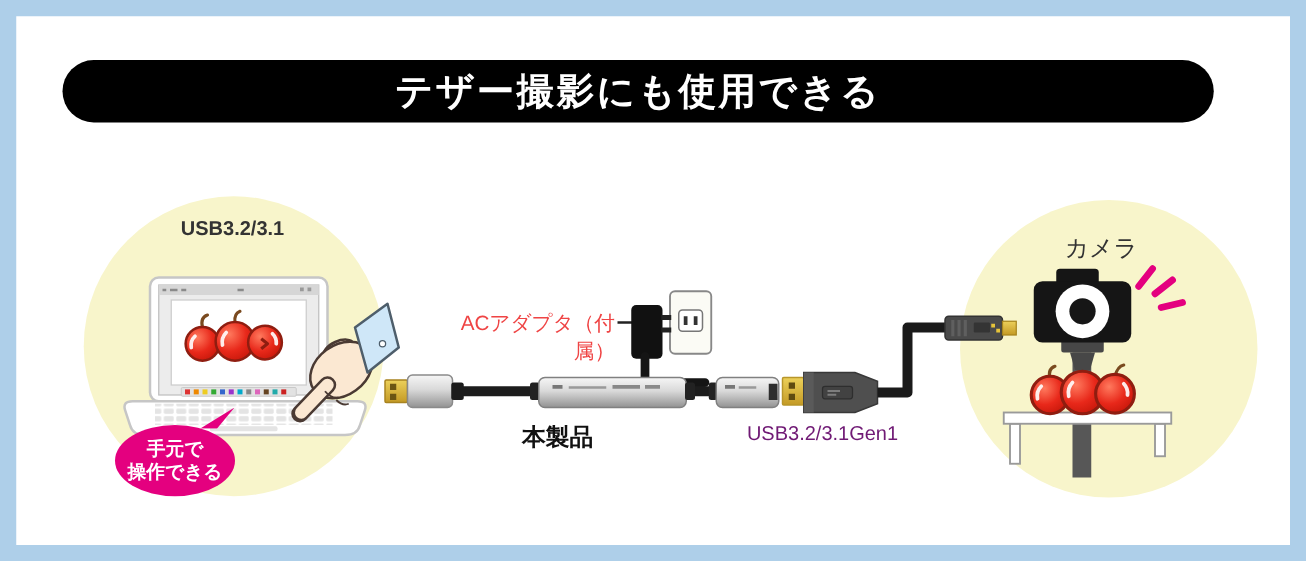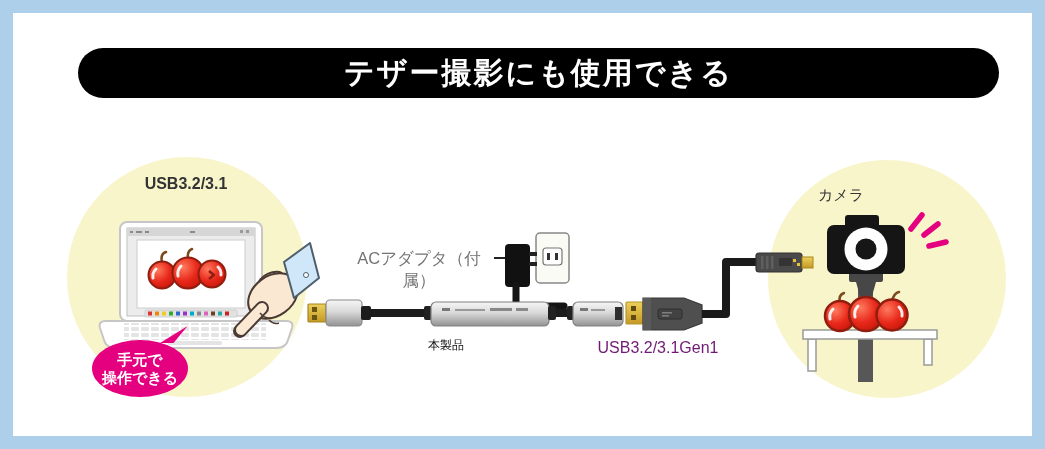--- a/index.html
+++ b/index.html
@@ -6,31 +6,31 @@
     --border-blue:#aecfe9;
     --circle-yellow:#f8f5cb;
     --accent-pink:#e4007f;
     --banner-bg:#000000;
     --banner-fg:#ffffff;
   }
   html,body{margin:0;padding:0;background:#fff;}
   body{font-family:"Liberation Sans","DejaVu Sans",sans-serif;}
   .stage{position:relative;width:1045px;height:449px;background:#fff;overflow:hidden;}
   .frame{position:absolute;inset:0;border:13px solid var(--border-blue);pointer-events:none;z-index:50;}
-  .banner{position:absolute;left:78px;top:48px;width:921px;height:50px;border-radius:26px;
+  .banner{position:absolute;left:50px;top:48px;width:921px;height:50px;border-radius:26px;
           background:var(--banner-bg);display:flex;align-items:center;justify-content:center;z-index:5;}
   .banner-text{color:var(--banner-fg);font-size:30px;font-weight:bold;letter-spacing:2px;}
   .circle{position:absolute;border-radius:50%;background:var(--circle-yellow);z-index:1;}
   .circle.left{left:67px;top:157px;width:240px;height:240px;}
   .circle.right{left:768px;top:160px;width:238px;height:238px;}
   .caption{position:absolute;color:#333;text-align:center;z-index:6;}
   .pc-label{left:86px;top:174px;width:200px;font-size:16px;font-weight:bold;line-height:20px;}
-  .camera-label{left:776px;top:186px;width:130px;font-size:15px;font-weight:500;}
-  .ac-label{left:346px;top:248px;width:146px;font-size:16.5px;font-weight:500;color:#737373;}
-  .product-label{left:396px;top:337px;width:100px;font-size:12px;font-weight:normal;color:#111;}
+  .camera-label{left:816px;top:186px;width:130px;font-size:19px;font-weight:500;}
+  .ac-label{left:346px;top:248px;width:146px;font-size:16.5px;font-weight:500;text-align:right;color:#ef4444;}
+  .product-label{left:396px;top:337px;width:100px;font-size:19px;font-weight:bold;color:#111;}
   .cable-label{left:572px;top:337px;width:172px;font-size:16px;font-weight:500;line-height:21px;color:#701a75;}
   .svg-layer{position:absolute;z-index:4;}
   .bubble{position:absolute;left:92px;top:340px;width:96px;height:57px;border-radius:50%;
           background:var(--accent-pink);display:flex;flex-direction:column;align-items:center;
           justify-content:center;z-index:7;}
   .bubble div{color:#fff;font-size:15px;font-weight:bold;line-height:18px;white-space:nowrap;}
   .bubble-tail{position:absolute;left:160px;top:326px;width:30px;height:17px;background:var(--accent-pink);
           clip-path:polygon(0% 100%,92% 0%,45% 100%);z-index:7;}
 </style>
 </head>

